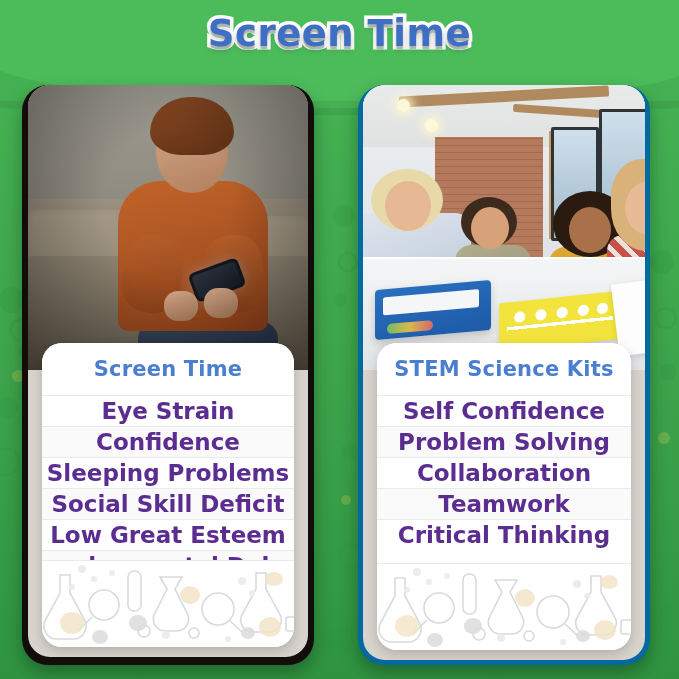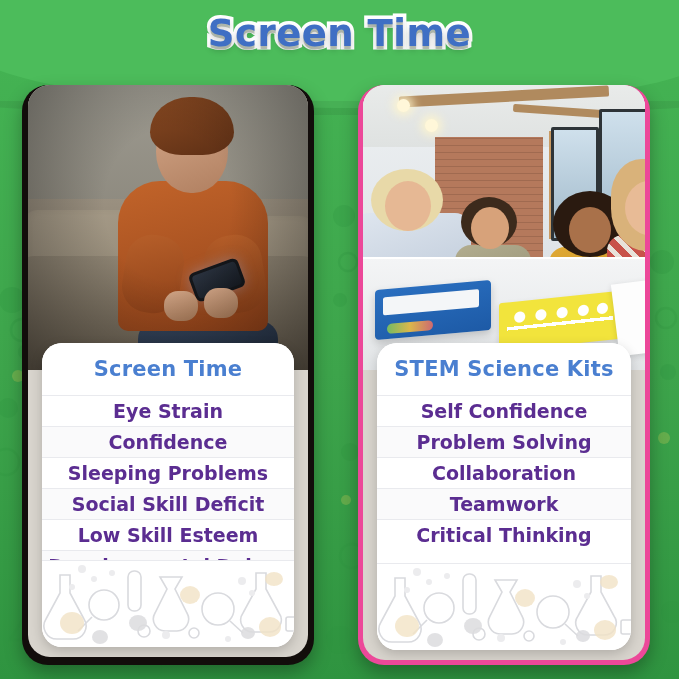--- a/index.html
+++ b/index.html
@@ -43,21 +43,21 @@
 
   
   .panel{position:absolute;top:85px;width:292px;height:580px;z-index:4;}
   .panel.left{left:22px;}
   .panel.right{left:358px;}
   .frame{
     position:absolute;inset:0;border-radius:26px;overflow:hidden;
     box-shadow:0 8px 18px rgba(0,0,0,.30);
   }
   .panel.left .frame{background:#120d0b;padding:0;}
-  .panel.right .frame{background:#ec4899;text-align:center;}
+  .panel.right .frame{background:#0369a1;text-align:center;}
   .frame-inner{position:absolute;left:5px;top:0px;right:5px;bottom:5px;border-radius:22px;overflow:hidden;background:#d8d4cd;}
   .panel.left .frame-inner{left:6px;right:6px;bottom:8px;}
 
   
   .photo{position:absolute;left:0;top:0;right:0;height:285px;overflow:hidden;}
 
   
   .ph-left{background:linear-gradient(170deg,#8e8a80 0%,#7d786c 38%,#554c3f 72%,#2c241c 100%);}
   .wall{position:absolute;left:0;top:0;right:0;height:52%;background:linear-gradient(180deg,#9d9a90,#8b877c);}
   .couch{position:absolute;left:-10px;right:-10px;top:40%;bottom:0;background:linear-gradient(180deg,#9a9080 0%,#8b8170 45%,#6d6354 100%);}
@@ -128,21 +128,21 @@
     box-shadow:0 4px 12px rgba(0,0,0,.18);
   }
   .card-head{
     height:52px;display:flex;align-items:center;justify-content:center;
     font-size:21px;font-weight:bold;color:#4a7fd0;letter-spacing:.2px;
     background:#fff;
   }
   .rows{position:relative;}
   .row{
     height:30px;display:flex;align-items:center;justify-content:center;
-    font-size:19px;font-weight:bold;color:#5b2d91;
+    font-size:23px;font-weight:bold;color:#5b2d91;
     border-top:1px solid #e9eaee;
     background:#fff;white-space:nowrap;
   }
   .row:nth-child(even){background:#fafafb;}
   .card-foot{
     position:absolute;left:0;right:0;bottom:0;height:86px;
     border-top:1px solid #e9eaee;background:#fff;overflow:hidden;
   }
   .card-foot svg{position:absolute;left:0;top:0;}
 </style>
@@ -218,21 +218,21 @@
           <div class="vig"></div>
         </div>
 
         <div class="card">
           <div class="card-head">Screen Time</div>
           <div class="rows">
             <div class="row">Eye Strain</div>
             <div class="row">Confidence</div>
             <div class="row">Sleeping Problems</div>
             <div class="row">Social Skill Deficit</div>
-            <div class="row">Low Skill Esteem</div>
+            <div class="row">Low Great Esteem</div>
             <div class="row">Developmental Delays</div>
           </div>
           <div class="card-foot">
             <svg width="266" height="86" viewBox="0 0 266 86">
               <g fill="none" stroke="#d9dade" stroke-width="1.6">
                 <path d="M18 14 l10 0 l0 18 l14 26 a13 13 0 0 1 -11 20 l-16 0 a13 13 0 0 1 -11 -20 l14 -26 z"></path>
                 <rect x="86" y="10" width="13" height="40" rx="6"></rect>
                 <circle cx="62" cy="44" r="15"></circle>
                 <path d="M50 56 l-14 14"></path>
                 <path d="M118 16 l22 0 l-7 12 l12 24 a12 12 0 0 1 -10 18 l-12 0 a12 12 0 0 1 -10 -18 l12 -24 z"></path>

